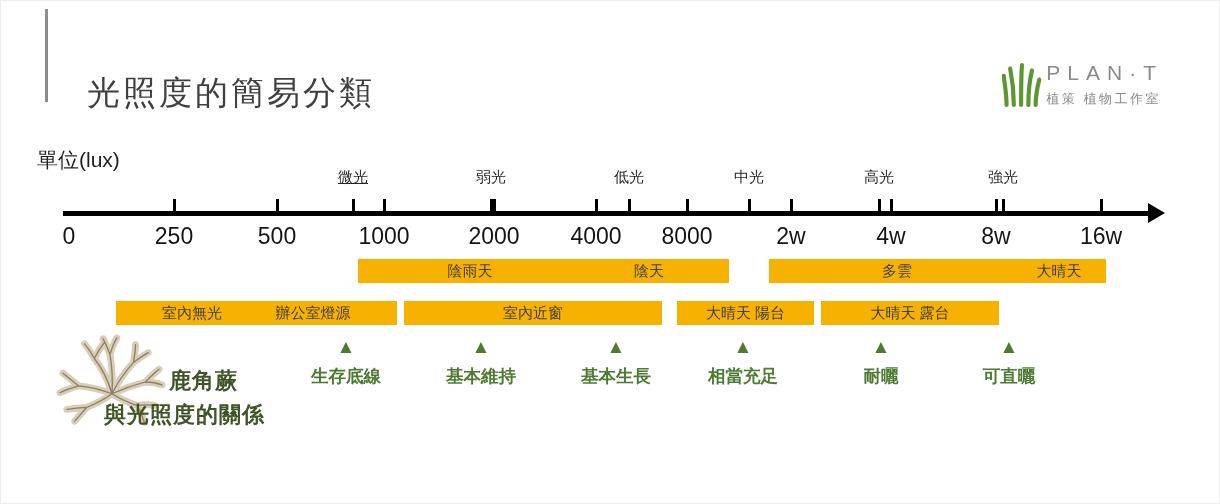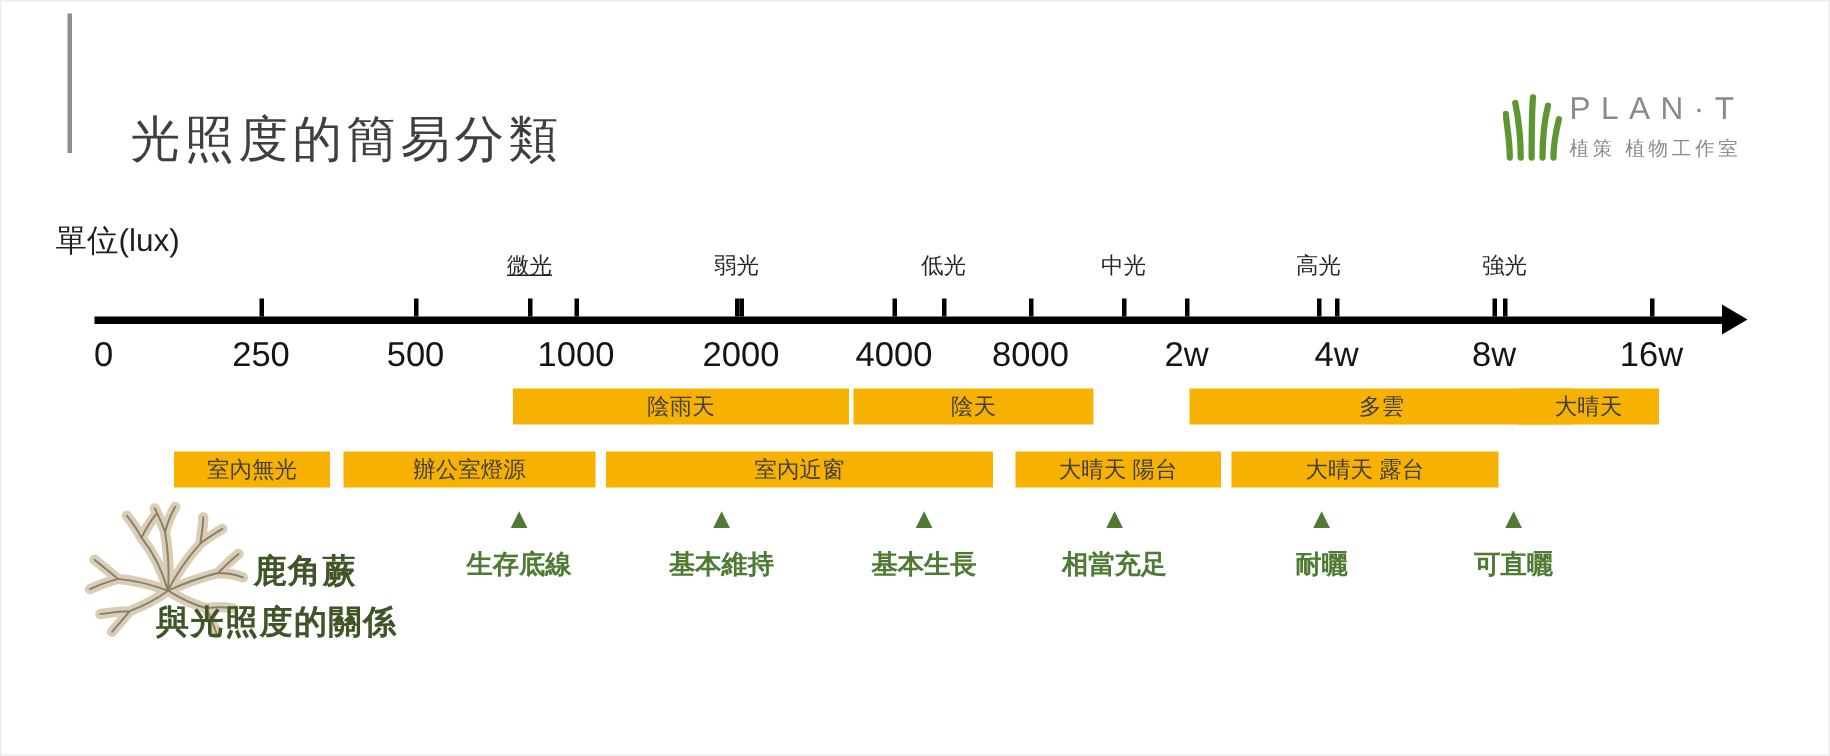--- a/index.html
+++ b/index.html
@@ -144,25 +144,25 @@
       <div class="tick" style="left: 489px;"></div>
       <div class="level" style="left: 490px;">弱光</div>
       <div class="tick" style="left: 627px;"></div>
       <div class="level" style="left: 628px;">低光</div>
       <div class="tick" style="left: 747px;"></div>
       <div class="level" style="left: 748px;">中光</div>
       <div class="tick" style="left: 877px;"></div>
       <div class="level" style="left: 878px;">高光</div>
       <div class="tick" style="left: 1001px;"></div>
       <div class="level" style="left: 1002px;">強光</div>
-      <div class="bar row1" style="left: 341px; width: 224px;">陰雨天</div>
+      <div class="bar row1" style="left: 357px; width: 224px;">陰雨天</div>
       <div class="bar row1" style="left: 568px; width: 160px;">陰天</div>
-      <div class="bar row1" style="left: 768px; width: 256px; margin-left: 24px;">多雲</div>
+      <div class="bar row1" style="left: 768px; width: 256px;">多雲</div>
       <div class="bar row1" style="left: 1011px; width: 94px;">大晴天</div>
-      <div class="bar row2" style="left: 115px; width: 104px;">室內無光</div>
+      <div class="bar row2" style="left: 115px; width: 104px; padding-left: 24px;">室內無光</div>
       <div class="bar row2" style="left: 228px; width: 168px;">辦公室燈源</div>
       <div class="bar row2" style="left: 403px; width: 258px;">室內近窗</div>
       <div class="bar row2" style="left: 676px; width: 137px;">大晴天 陽台</div>
       <div class="bar row2" style="left: 820px; width: 178px;">大晴天 露台</div>
       <div class="marker-tri" style="left: 345px;">▲</div>
       <div class="marker-label" style="left: 345px;">生存底線</div>
       <div class="marker-tri" style="left: 480px;">▲</div>
       <div class="marker-label" style="left: 480px;">基本維持</div>
       <div class="marker-tri" style="left: 615px;">▲</div>
       <div class="marker-label" style="left: 615px;">基本生長</div>

